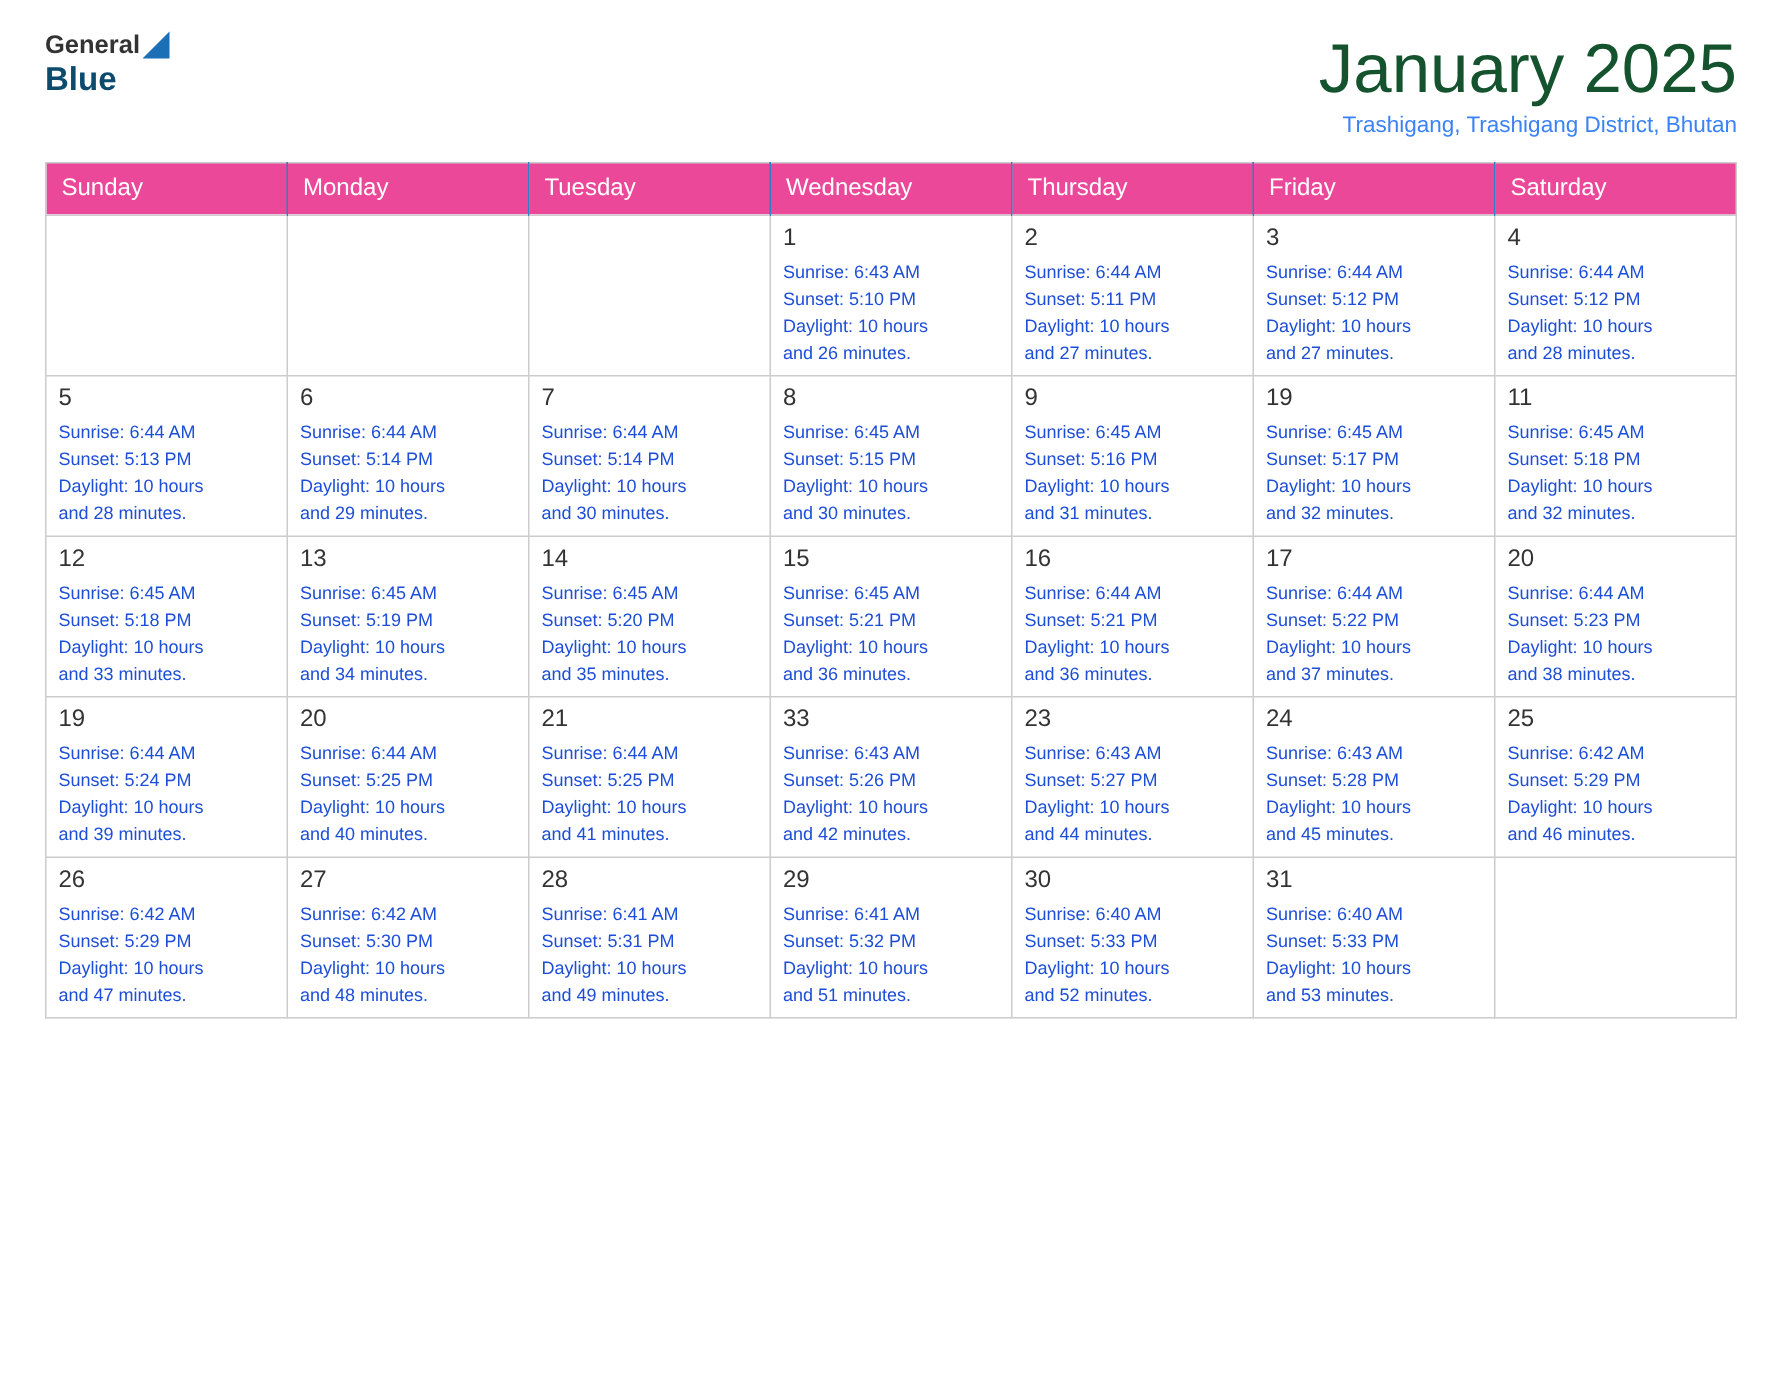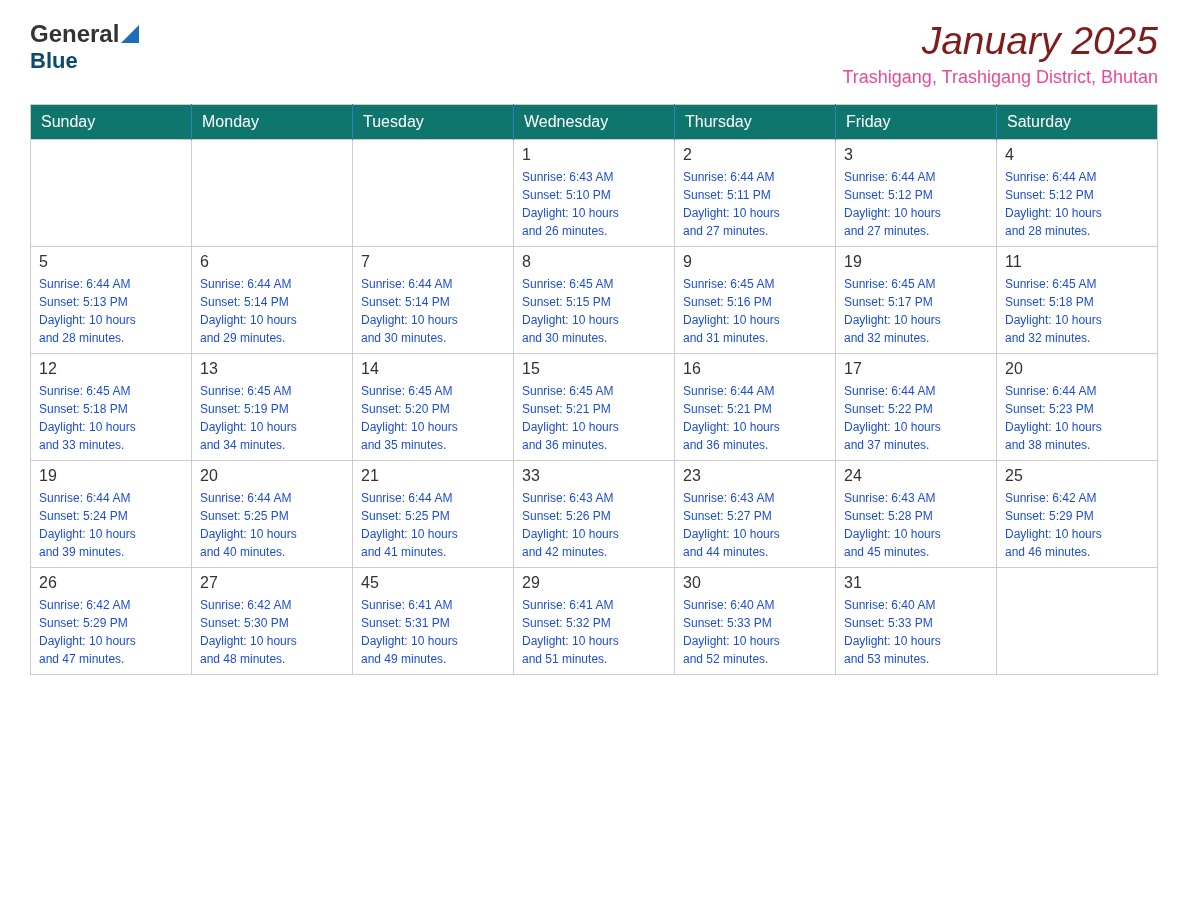--- a/index.html
+++ b/index.html
@@ -9,51 +9,50 @@
       padding: 20px 30px;
       color: #333;
     }
     .header {
       display: flex;
       justify-content: space-between;
       align-items: flex-start;
       margin-bottom: 16px;
     }
     .logo-text-general {
-      font-size: 24px;
+      font-size: 17px;
       font-weight: bold;
       color: #333;
     }
     .logo-text-blue {
       font-size: 22px;
       font-weight: bold;
       color: #0c4a6e;
     }
     .title-area {
       text-align: right;
     }
     .month-title {
-      font-size: 39px;
+      font-size: 46px;
       font-weight: normal;
-      color: #7f1d1d;
+      color: #14532d;
       line-height: 1.1;
-      font-style: italic;
     }
     .location {
-      font-size: 18px;
-      color: #ec4899;
+      font-size: 15px;
+      color: #3b82f6;
       margin-top: 4px;
     }
     .calendar {
       width: 100%;
       border-collapse: collapse;
       border: 1px solid #ccc;
     }
     .calendar th {
-      background-color: #0f766e;
+      background-color: #ec4899;
       color: #fff;
       padding: 8px 10px;
       text-align: left;
       font-size: 16px;
       font-weight: normal;
       border-right: 1px solid #2a7fc5;
     }
     .calendar th:last-child {
       border-right: none;
     }
@@ -326,21 +325,21 @@
 and 47 minutes.</div>
         </td>
         <td>
           <span class="day-number">27</span>
           <div class="day-info" style="white-space: pre-line;">Sunrise: 6:42 AM
 Sunset: 5:30 PM
 Daylight: 10 hours
 and 48 minutes.</div>
         </td>
         <td>
-          <span class="day-number">45</span>
+          <span class="day-number">28</span>
           <div class="day-info" style="white-space: pre-line;">Sunrise: 6:41 AM
 Sunset: 5:31 PM
 Daylight: 10 hours
 and 49 minutes.</div>
         </td>
         <td>
           <span class="day-number">29</span>
           <div class="day-info" style="white-space: pre-line;">Sunrise: 6:41 AM
 Sunset: 5:32 PM
 Daylight: 10 hours

